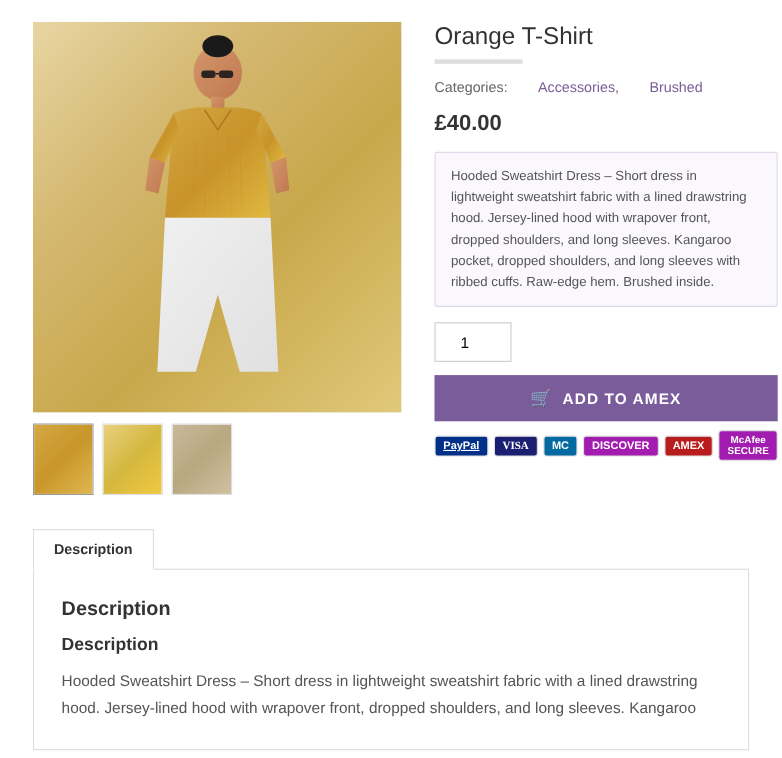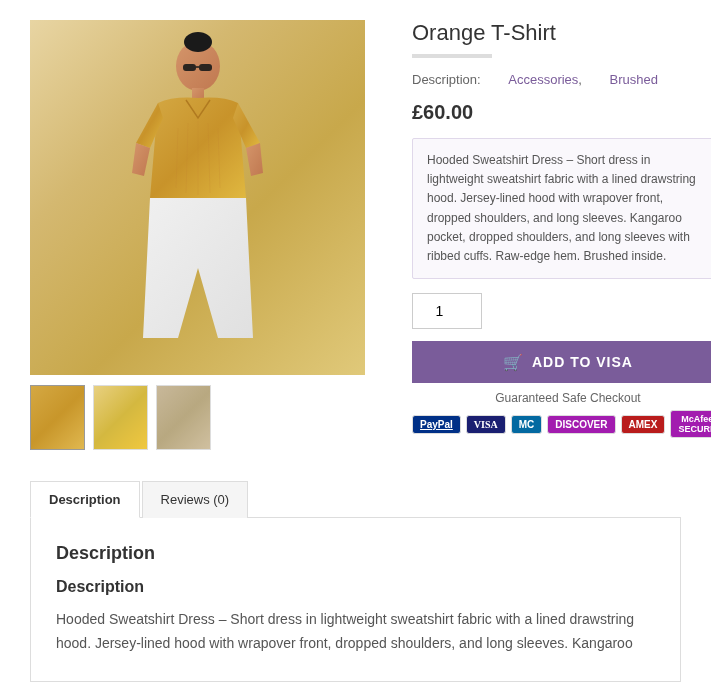--- a/index.html
+++ b/index.html
@@ -1,21 +1,21 @@
 <!DOCTYPE html>
 <html><head>
   <meta charset="utf-8">
   <style>
     * { box-sizing: border-box; margin: 0; padding: 0; }
     body { font-family: Arial, sans-serif; font-size: 14px; color: #333; background: #fff; width: 711px; }
 
     .product-section {
       display: flex;
       padding: 20px 30px;
-      gap: 47px;
+      gap: 30px;
     }
 
     .product-images {
       flex: 0 0 335px;
     }
 
     .main-image {
       width: 335px;
       height: 355px;
       background: #f0ede8;
@@ -319,55 +319,53 @@
       </div>
     </div>
   </div>
 
   <div class="product-details">
     <h1 class="product-title">Orange T-Shirt</h1>
 
     <div class="rating-bar"></div>
 
     <div class="categories">
-      <span>Description:</span>
+      <span>Categories:</span>
       <a href="#">Accessories</a>,
       <a href="#">Brushed</a>
     </div>
 
-    <div class="price">£60.00</div>
+    <div class="price">£40.00</div>
 
     <div class="description-box">Hooded Sweatshirt Dress – Short dress in lightweight sweatshirt fabric with a lined drawstring hood. Jersey-lined hood with wrapover front, dropped shoulders, and long sleeves. Kangaroo pocket, dropped shoulders, and long sleeves with ribbed cuffs. Raw-edge hem. Brushed inside.</div>
 
     <div class="quantity-row">
       <input type="number" class="quantity-input" value="1" style="">
     </div>
 
     <button class="add-to-cart-btn">
       <span class="cart-icon-unicode">🛒</span>
-      <span>ADD TO VISA</span>
+      <span>ADD TO AMEX</span>
     </button>
 
     <div class="safe-checkout">
-      <div class="safe-checkout-label">Guaranteed Safe Checkout</div>
       <div class="payment-logos">
         <span class="payment-badge paypal-badge">PayPal</span>
         <span class="payment-badge visa-badge">VISA</span>
         <span class="payment-badge mastercard-badge">MC</span>
         <span class="payment-badge discover-badge">DISCOVER</span>
         <span class="payment-badge amex-badge">AMEX</span>
         <span class="payment-badge mcafee-badge">McAfee SECURE</span>
       </div>
     </div>
   </div>
 </div>
 
 <div class="tabs-section">
   <div class="tabs-nav">
     <div class="tab-item active">Description</div>
-    <div class="tab-item">Reviews (0)</div>
   </div>
   <div class="tab-content">
     <h2>Description</h2>
     <h3>Description</h3>
     <p>Hooded Sweatshirt Dress – Short dress in lightweight sweatshirt fabric with a lined drawstring hood. Jersey-lined hood with wrapover front, dropped shoulders, and long sleeves. Kangaroo</p>
   </div>
 </div>
 
 </body></html>

